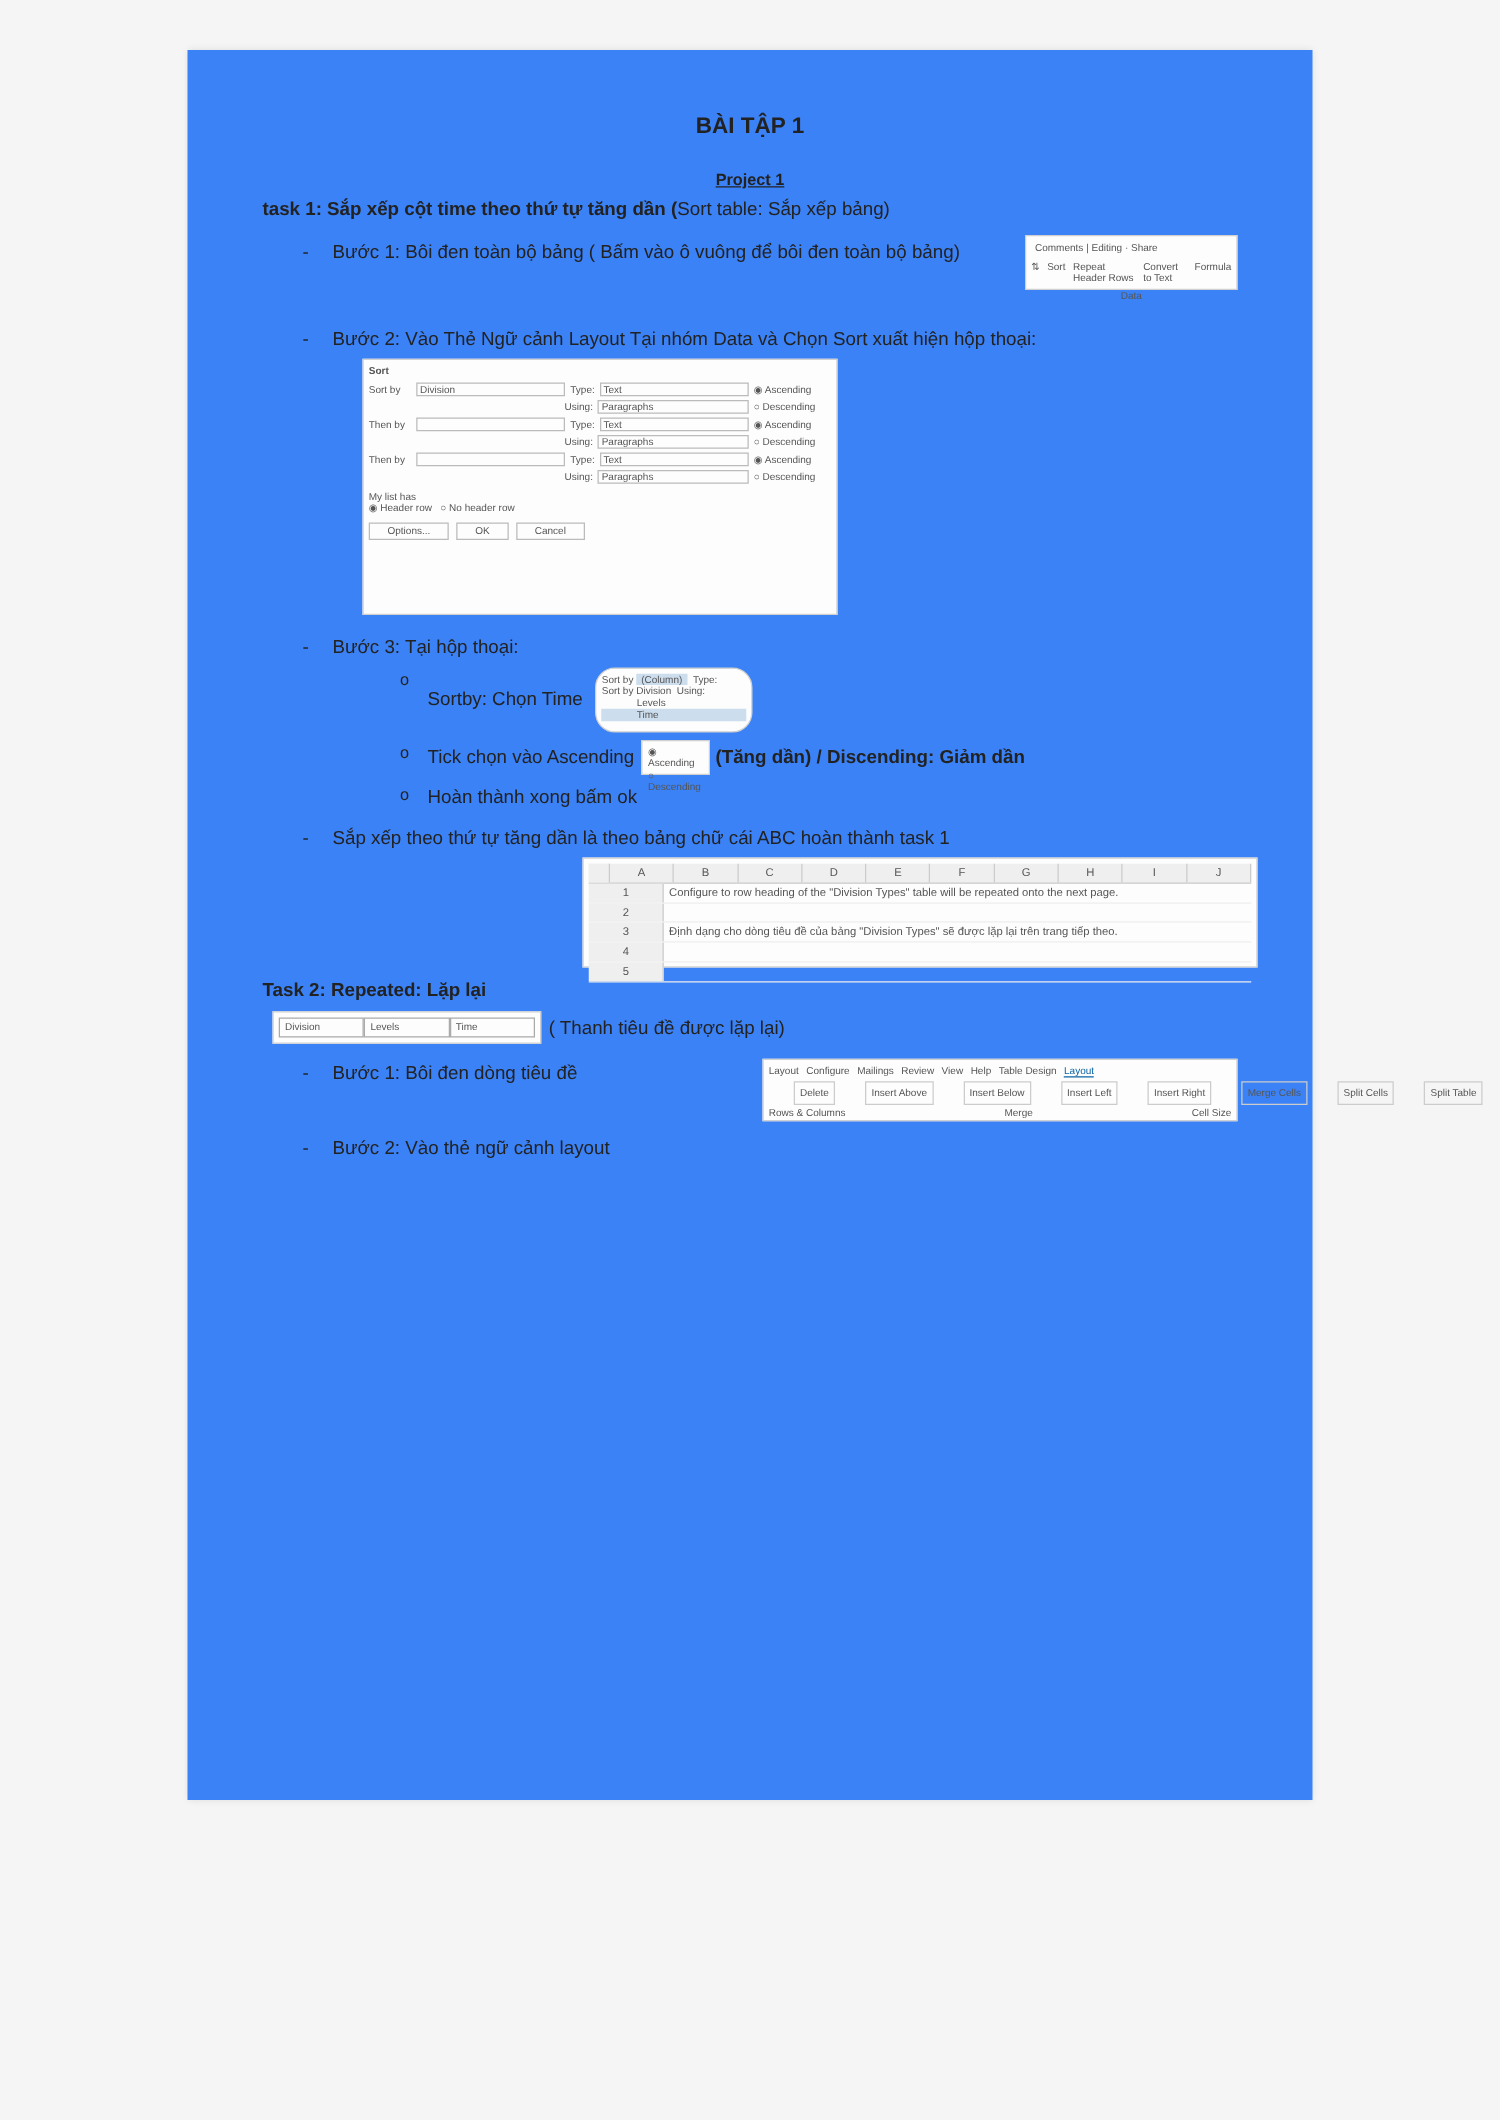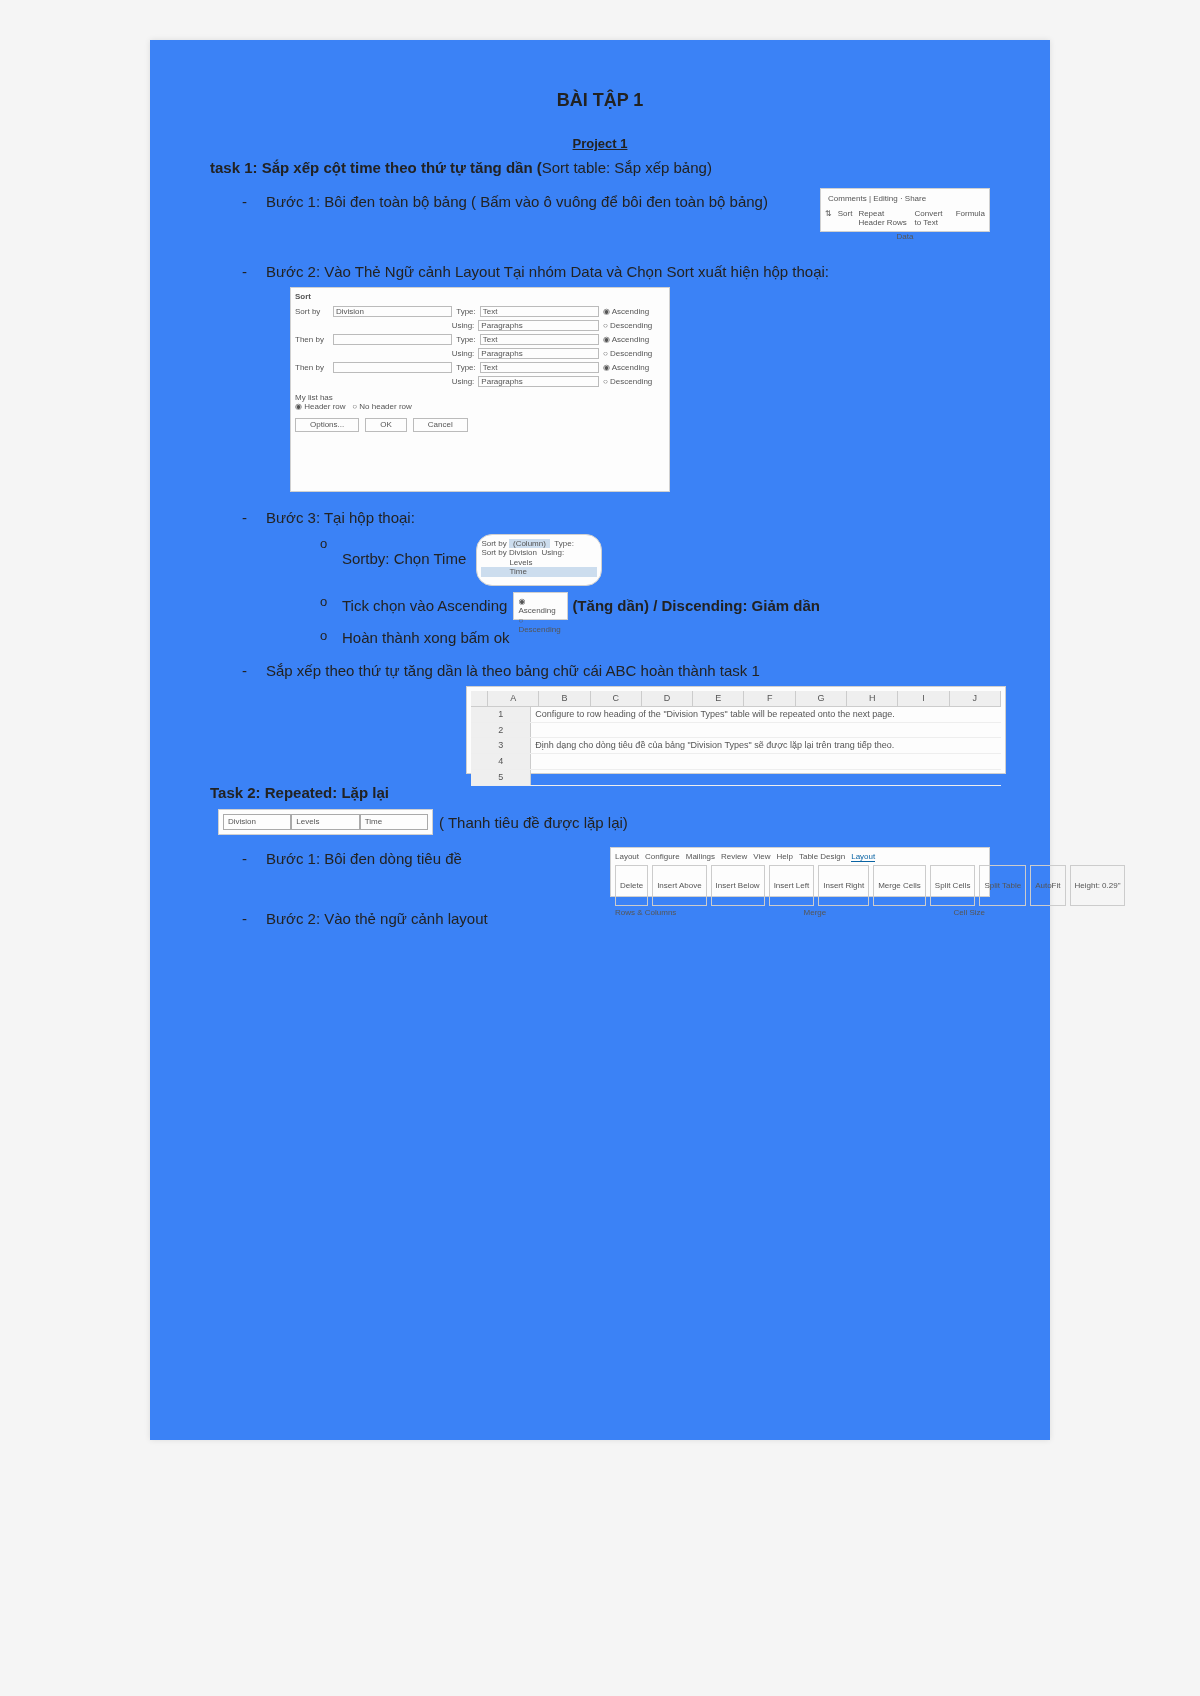--- a/index.html
+++ b/index.html
@@ -156,21 +156,21 @@
   .header-bar{
     display:flex;
     font-size:8px;
   }
   .header-bar span{flex:1;border:1px solid #aaa;padding:2px 4px;overflow:hidden;}
   .flexline{display:flex;align-items:center;flex-wrap:wrap;}
   .ribbon-tabs{margin-bottom:3px;}
   .ribbon-tabs span{margin-right:6px;}
   .ribbon-tabs .active{color:#0a64a4;border-bottom:1px solid #0a64a4;}
   .ribbon2{display:flex;gap:4px;font-size:8px;align-items:center;}
-  .ribbon2 .cell{border:1px solid #ccc;padding:15px 4px;white-space:nowrap;}
+  .ribbon2 .cell{border:1px solid #ccc;padding:4px 4px;white-space:nowrap;margin-left:20px;}
 </style>
 </head>
 <body>
 
 <div class="page">
 
   <h1 class="title">BÀI TẬP 1</h1>
 
   <div class="project">Project 1</div>
 

